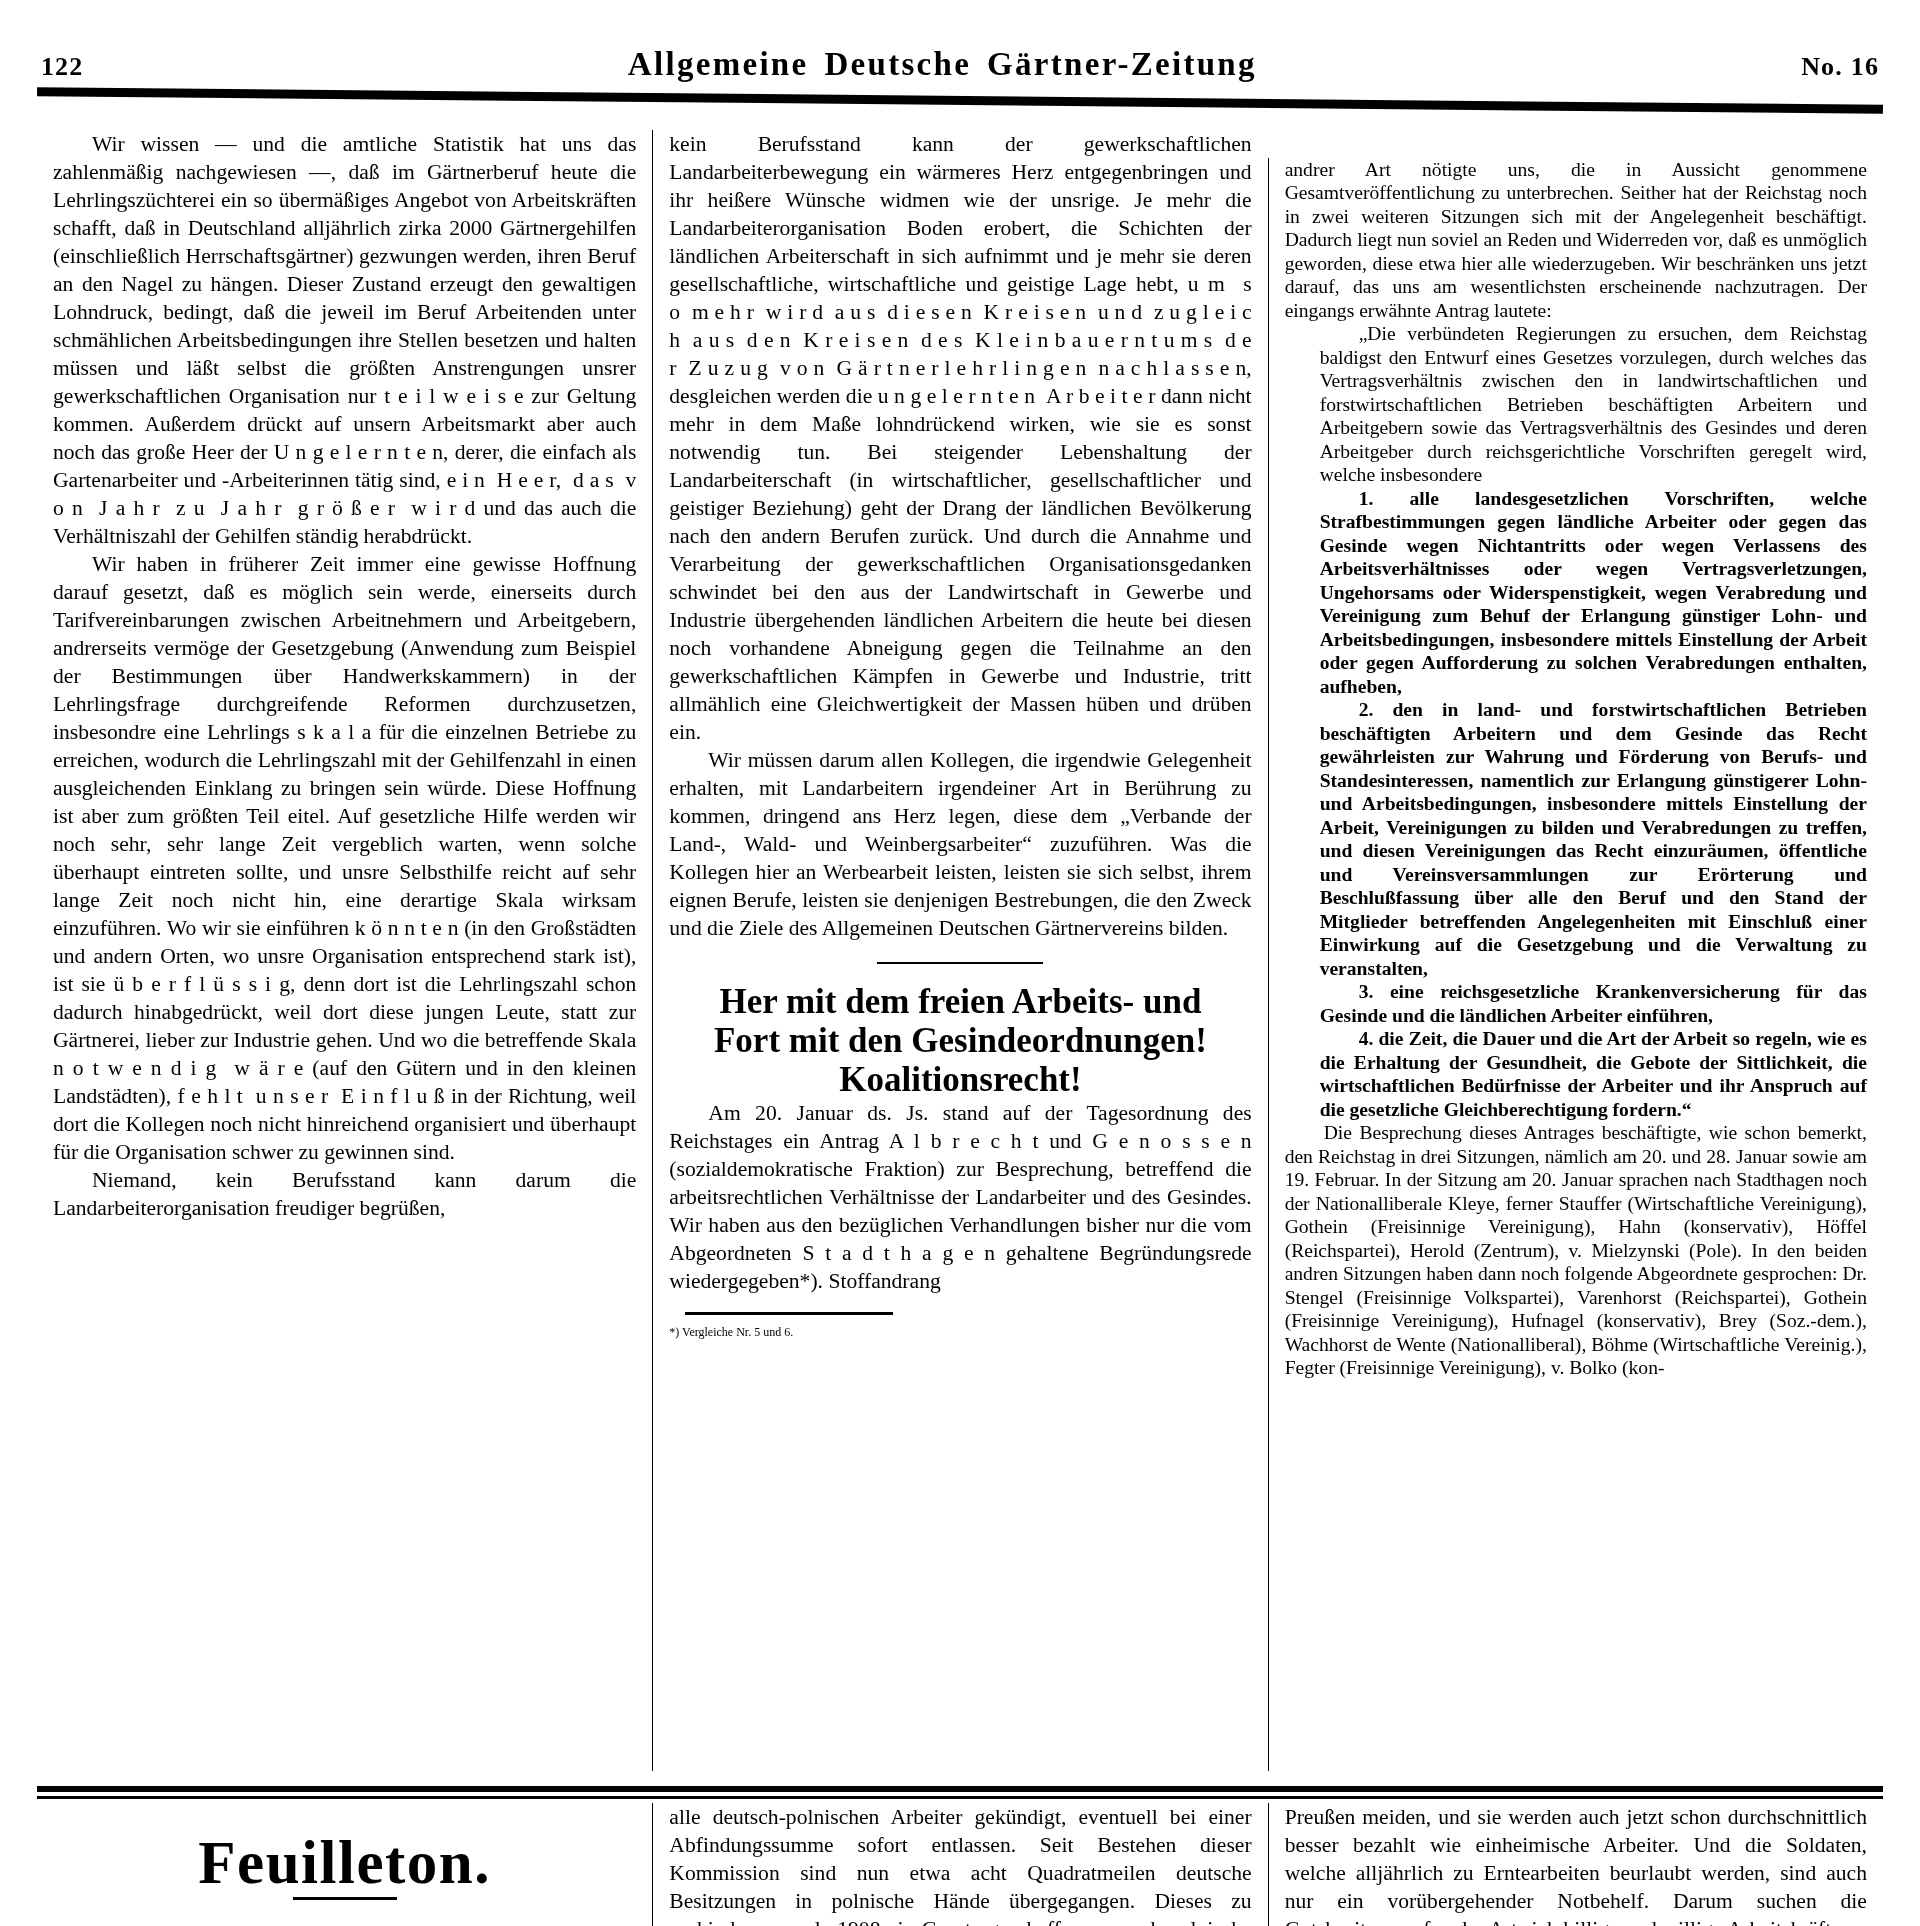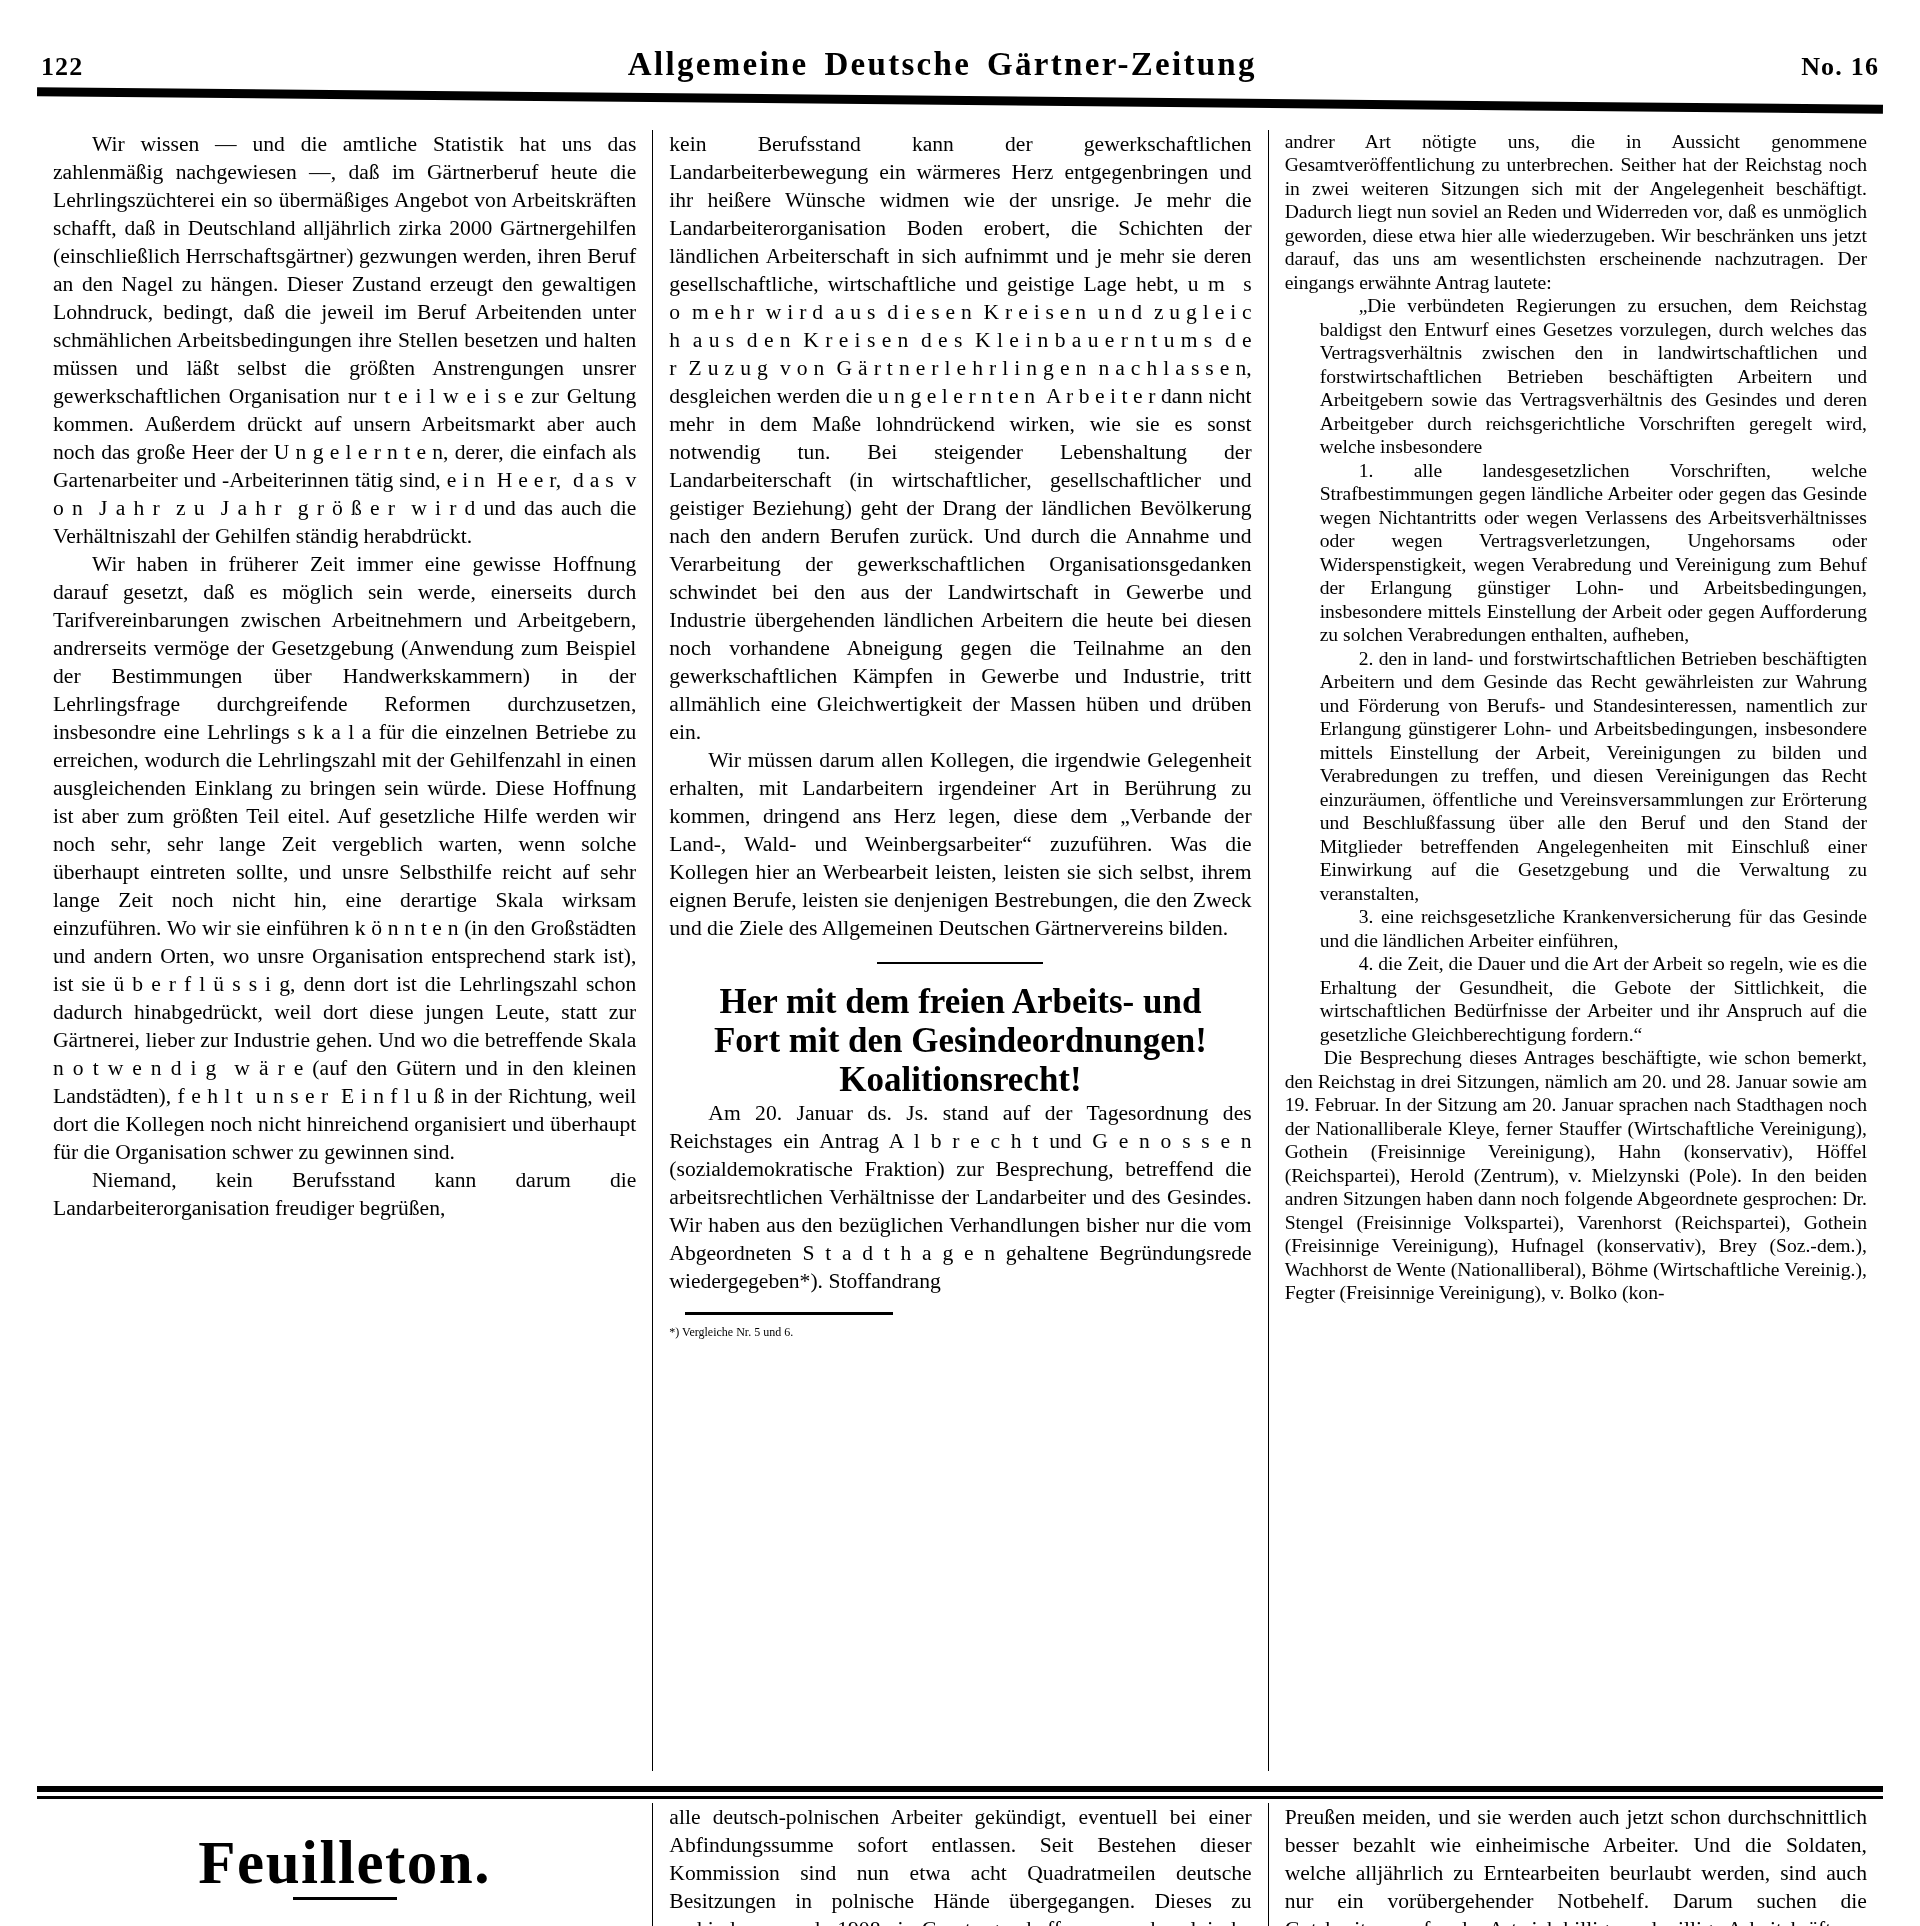--- a/index.html
+++ b/index.html
@@ -15,34 +15,34 @@
   .header { display:flex; justify-content:space-between; align-items:baseline; padding:0 3.9px; }
   .pageno { font-size:26px; font-weight:bold; letter-spacing:1.2px; }
   .paper-title { font-size:33px; font-weight:bold; letter-spacing:2.3px; word-spacing:5.4px; }
   .header-rule { height:8.5px; background:#000; margin-top:13px; transform:rotate(0.55deg); }
 
   
   .main { display:flex; margin-top:25px; height:1641px; overflow:hidden; }
   .col { width:33.333%; box-sizing:border-box; padding:0 16px; text-align:justify; }
   .col-2, .col-3 { border-left:1.9px solid #000; }
   .col-1, .col-2 { font-size:21.6px; line-height:28px; }
-  .col-3 { font-size:19.6px; line-height:23.5px; }
+  .col-3 { font-size:19.6px; line-height:23.5px;margin-top:28px; }
   .main p, .feuilleton p { margin:0; text-indent:39px; }
   p.no-indent { text-indent:0; }
 
   .divider-short { width:166px; height:2.7px; background:#000; margin:20px auto 17.7px auto; }
   .headline { font-size:35px; font-weight:bold; text-align:center; line-height:1.12; text-indent:0; }
   .headline-sub { font-size:21.6px; text-align:center; margin-top:5.4px; }
   .after-headline { margin-top:11.6px; }
 
   .footnote-rule { width:208px; height:2.3px; background:#000; margin:17px 0 7px 15.4px; }
   .footnote { font-size:12px; line-height:21.6px; text-indent:54px; }
 
   .quote { padding-left:35px; }
-  .quote-item { padding-left:35px; text-indent:27px; }
+  .quote-item { padding-left:35px; text-indent:27px;font-weight:bold; }
 
   
   .section-rule-wrap { margin-top:15.4px; }
   .section-rule-a { height:6.2px; background:#000; }
   .section-rule-b { height:2.7px; background:#000; margin-top:3.9px; }
 
   
   .feuilleton { display:flex; height:824px; overflow:hidden; margin-top:3.9px; }
   .feuilleton .col { font-size:21.6px; line-height:28px; }
   .feu-title { font-size:61px; font-weight:bold; text-align:center; margin-top:46px; letter-spacing:1.5px; }

